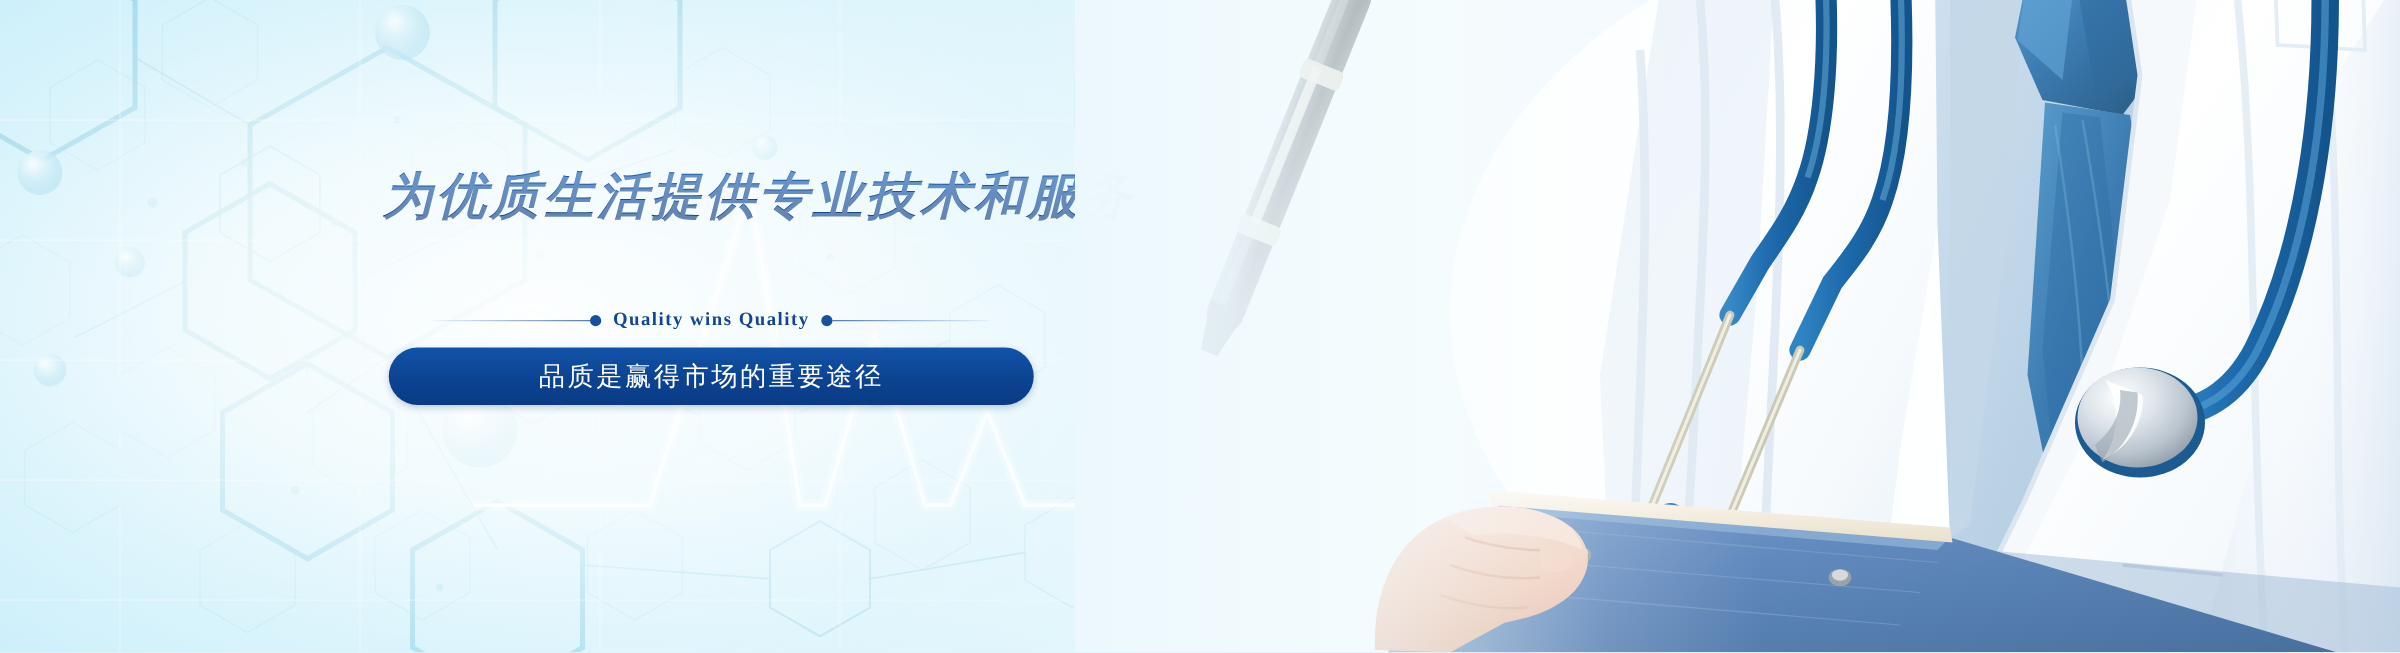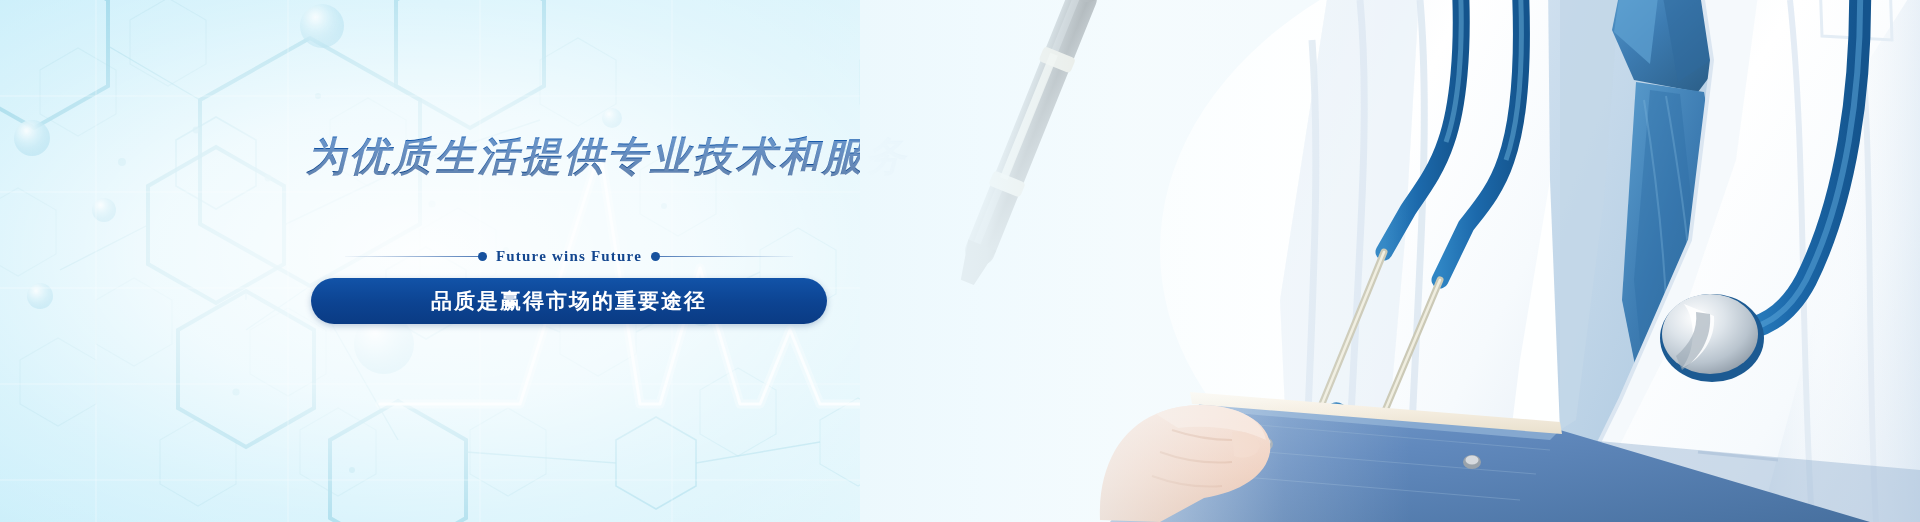--- a/index.html
+++ b/index.html
@@ -61,21 +61,21 @@
 
   #pillBtn{
     position:absolute;left:311px;top:228px;
     width:370px;height:46px;border-radius:23px;
     background:linear-gradient(180deg,#1253a8 0%,#0c4391 55%,#0a3b84 100%);
     display:flex;align-items:center;justify-content:center;
     box-shadow:0 2px 6px rgba(10,55,120,.25);
     border:none;cursor:pointer;
   }
   #pillLabel{
-    color:#ffffff;font-size:21px;font-weight:bold;letter-spacing:2px;
+    color:#ffffff;font-size:21px;font-weight:normal;letter-spacing:2px;
     white-space:nowrap;
     font-family:"DejaVu Sans","Liberation Sans",sans-serif;
   }
 </style>
 </head>
 <body>
 
 <div id="banner">
 
   <svg id="hexLayer" class="layer" viewBox="0 0 1920 522" preserveAspectRatio="none" xmlns="http://www.w3.org/2000/svg">
@@ -373,21 +373,21 @@
     <div id="photoFade"></div>
   </div>
 
   <div id="textBlock">
 
     <div id="headline">为优质生活提供专业技术和服务</div>
 
     <div id="subRow">
       <span class="sub-line left"></span>
       <span class="sub-dot"></span>
-      <span id="subText">Future wins Future</span>
+      <span id="subText">Quality wins Quality</span>
       <span class="sub-dot"></span>
       <span class="sub-line right"></span>
     </div>
 
     <div id="pillBtn" style="top: 278px; left: 311px; width: 516px; height: 46px; border-radius: 23px;">
       <span id="pillLabel">品质是赢得市场的重要途径</span>
     </div>
 
   </div>
 </div>

